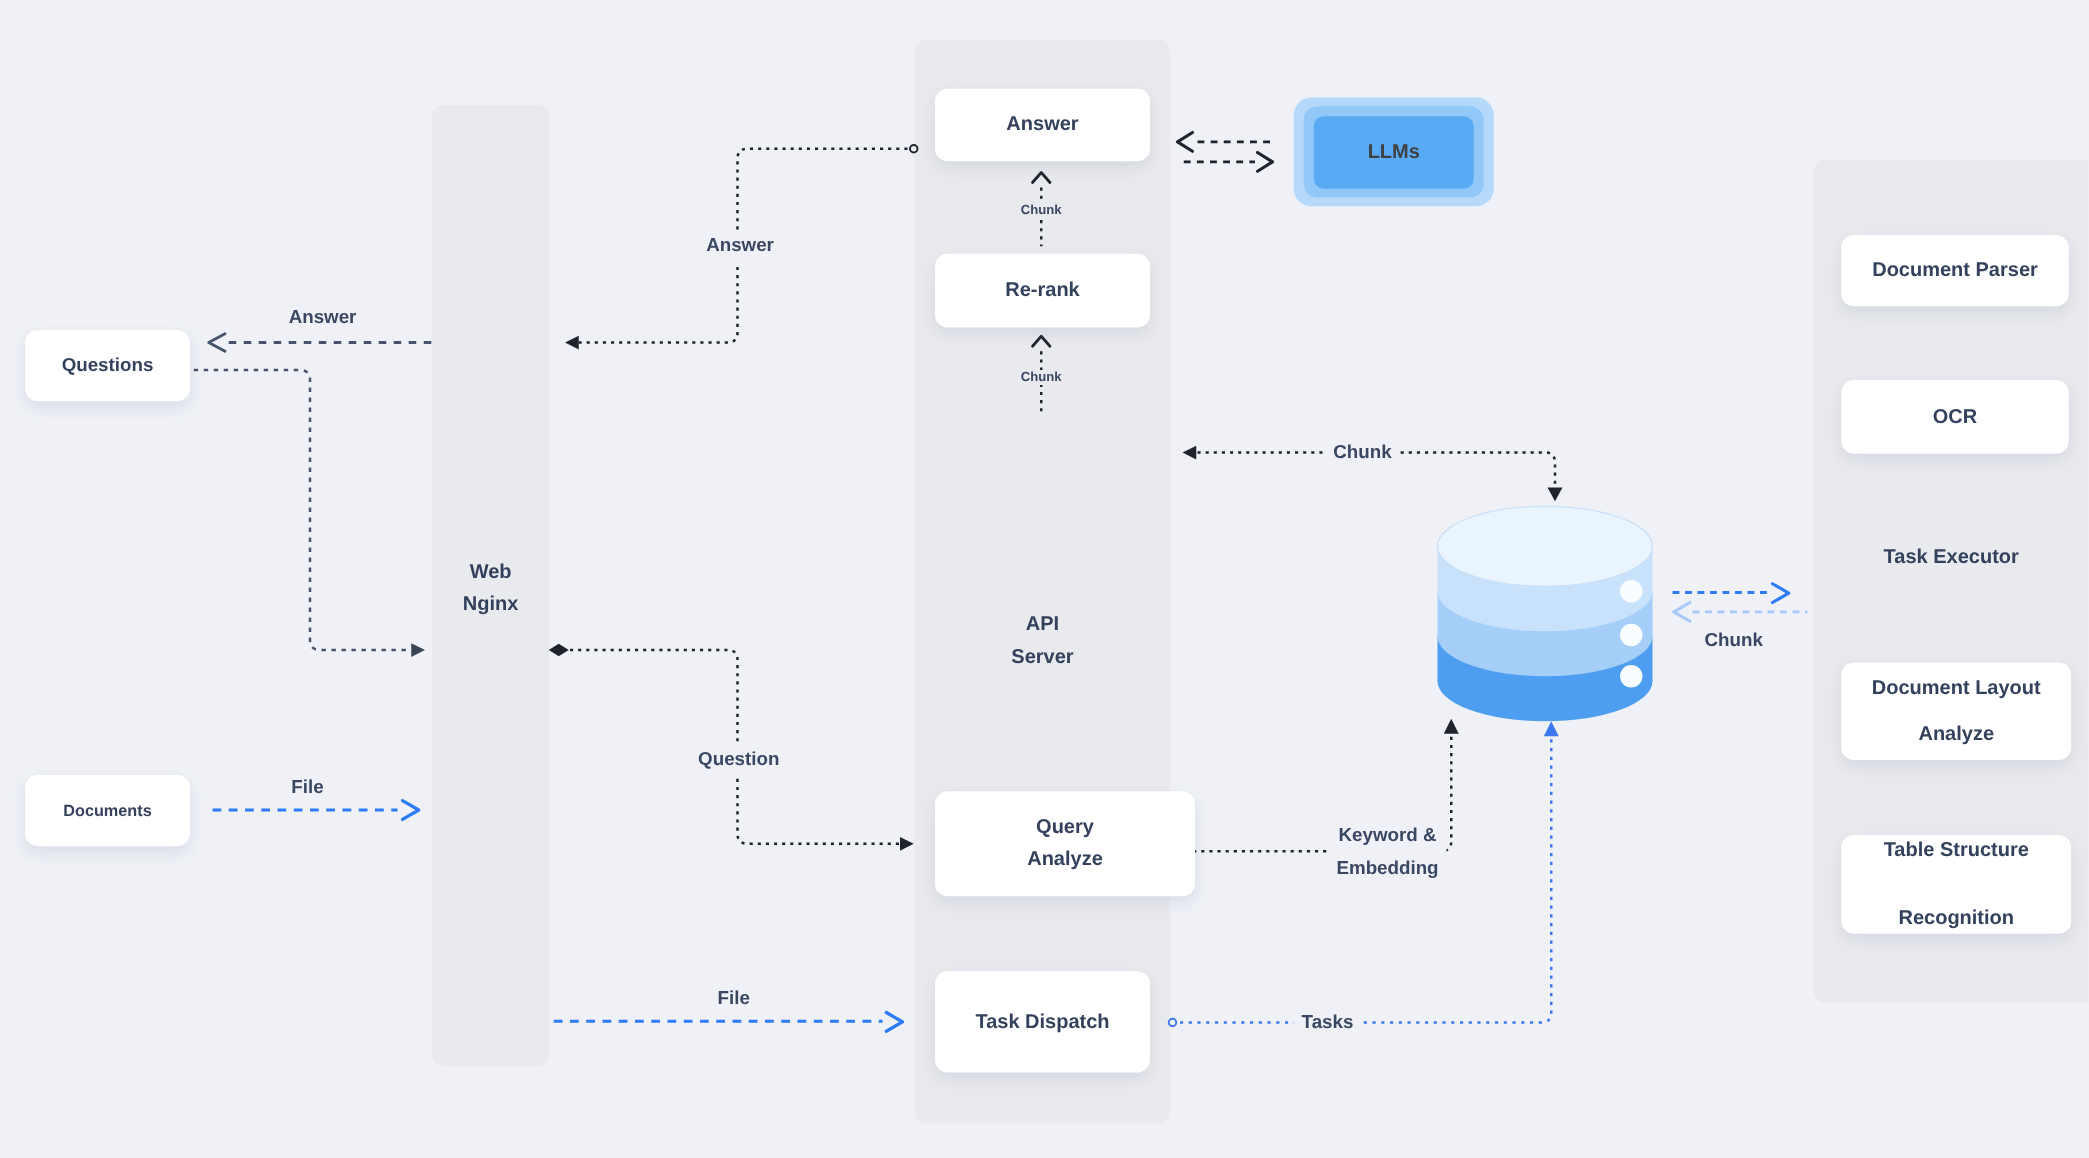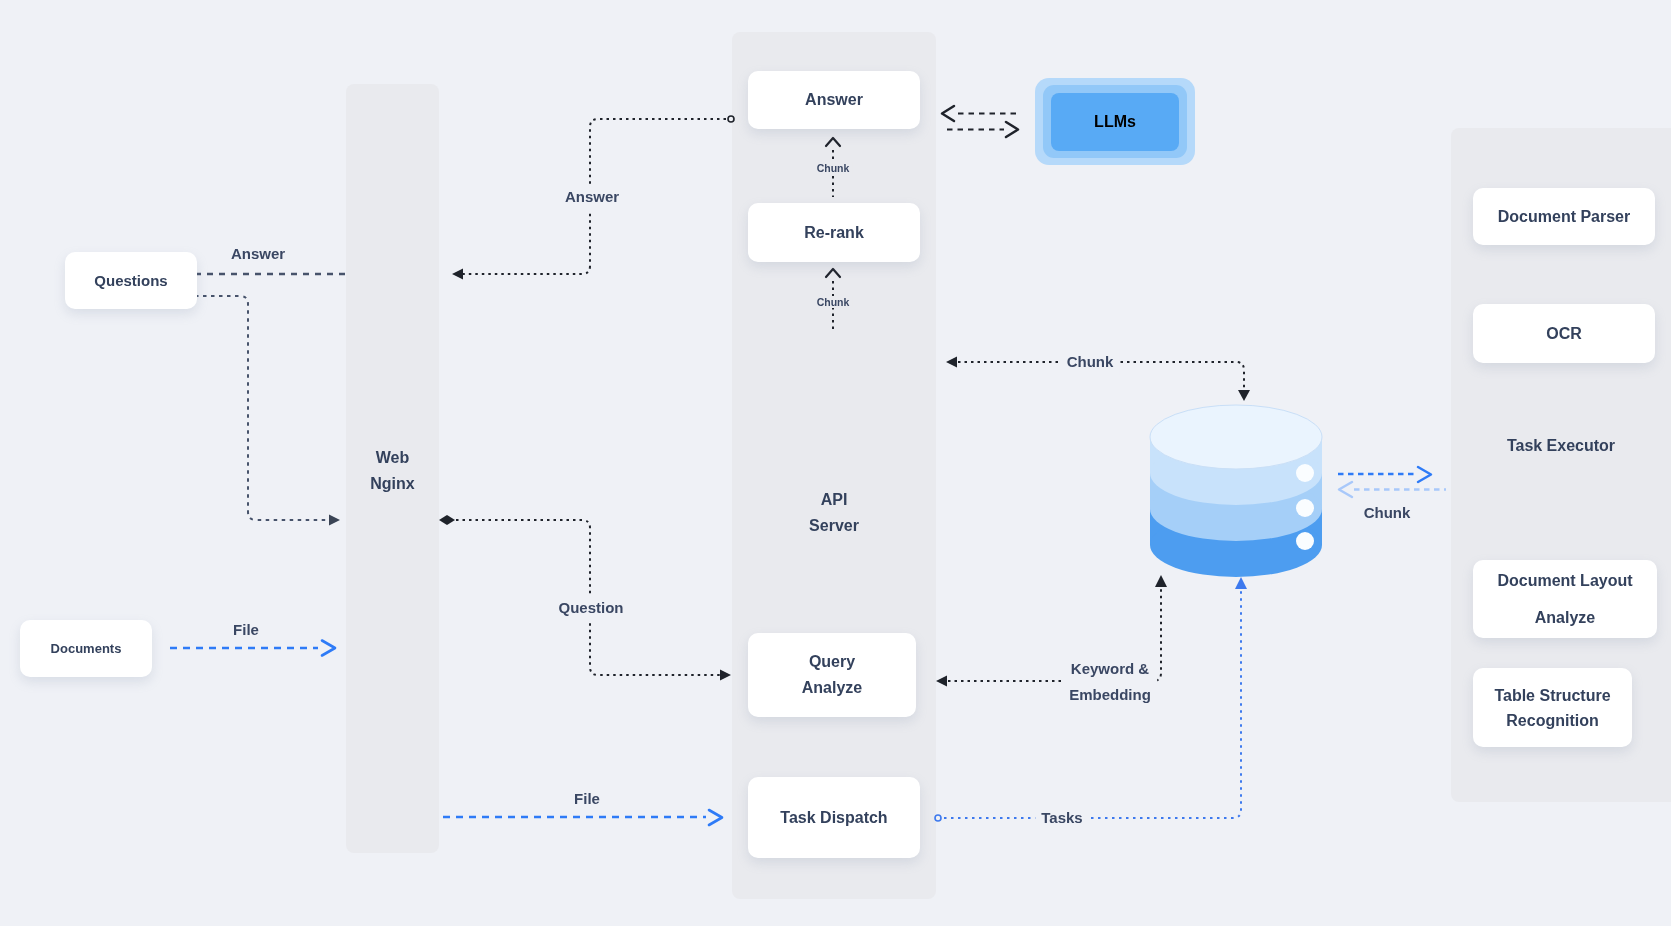--- a/index.html
+++ b/index.html
@@ -20,21 +20,21 @@
   .small-label{position:absolute;z-index:3;transform:translate(-50%,-50%);
           font-size:10.5px;font-weight:700;color:#3A4763;background:#E9EAEE;
           padding:0 3px;white-space:nowrap;}
   #llms-outer{position:absolute;left:1035px;top:78px;width:160px;height:87px;
           background:#B5D9FA;border-radius:14px;z-index:3;
           display:flex;align-items:center;justify-content:center;}
   #llms-mid{width:144px;height:73px;background:#92C8F8;border-radius:11px;
           display:flex;align-items:center;justify-content:center;}
   #llms-inner{width:128px;height:58px;background:#58AAF5;border-radius:8px;
           display:flex;align-items:center;justify-content:center;
-          color:#000000;font-size:16px;font-weight:700;}
+          color:#404040;font-size:16px;font-weight:700;}
 </style>
 </head>
 <body>
 
 <div id="canvas">
 
   <div class="panel" style="left:346px;top:84px;width:93px;height:769px;"></div>
   <div class="panel" style="left:732px;top:32px;width:204px;height:867px;"></div>
   <div class="panel" style="left:1451px;top:128px;width:220px;height:674px;border-radius:8px 0 0 8px;"></div>
 
@@ -134,58 +134,58 @@
   <div class="ptitle" style="left:346px;top:445px;width:93px;">
     <div>Web</div>
     <div>Nginx</div>
   </div>
   <div class="ptitle" style="left:732px;top:487px;width:204px;">
     <div>API</div>
     <div>Server</div>
   </div>
   <div class="ptitle" style="left:1451px;top:434px;width:220px;line-height:24px;">Task Executor</div>
 
-  <div class="node" style="left:20px;top:252px;width:132px;height:57px;font-size:15px;margin-left:45px;">
+  <div class="node" style="left:20px;top:264px;width:132px;height:57px;font-size:15px;">
     <div>Questions</div>
   </div>
   <div class="node" style="left:20px;top:620px;width:132px;height:57px;font-size:13px;">
     <div>Documents</div>
   </div>
 
   <div class="node" style="left:748px;top:71px;width:172px;height:58px;">
     <div>Answer</div>
   </div>
   <div class="node" style="left:748px;top:203px;width:172px;height:59px;">
     <div>Re-rank</div>
   </div>
-  <div class="node" style="left:748px;top:633px;width:168px;height:84px;line-height:26px;">
+  <div class="node" style="left:748px;top:633px;width:208px;height:84px;line-height:26px;">
     <div>Query</div>
     <div>Analyze</div>
   </div>
   <div class="node" style="left:748px;top:777px;width:172px;height:81px;">
     <div>Task Dispatch</div>
   </div>
 
   <div id="llms-outer">
     <div id="llms-mid">
       <div id="llms-inner">LLMs</div>
     </div>
   </div>
 
   <div class="node" style="left:1473px;top:304px;width:182px;height:59px;">
     <div>OCR</div>
   </div>
   <div class="node" style="left:1473px;top:188px;width:182px;height:57px;">
     <div>Document Parser</div>
   </div>
-  <div class="node" style="left:1473px;top:560px;width:184px;height:78px;line-height:25px;gap:12px;">
+  <div class="node" style="left:1473px;top:530px;width:184px;height:78px;line-height:25px;gap:12px;">
     <div>Document Layout</div>
     <div>Analyze</div>
   </div>
-  <div class="node" style="left:1473px;top:668px;width:159px;height:79px;line-height:25px;">
+  <div class="node" style="left:1473px;top:668px;width:184px;height:79px;line-height:25px;justify-content:space-between;">
     <div>Table Structure</div>
     <div>Recognition</div>
   </div>
 
   <div class="elabel nobg" style="left:258px;top:254px;">Answer</div>
   <div class="elabel" style="left:592px;top:197px;">Answer</div>
   <div class="elabel" style="left:591px;top:608px;">Question</div>
   <div class="elabel nobg" style="left:246px;top:630px;">File</div>
   <div class="elabel nobg" style="left:587px;top:799px;">File</div>
   <div class="elabel" style="left:1062px;top:818px;">Tasks</div>

